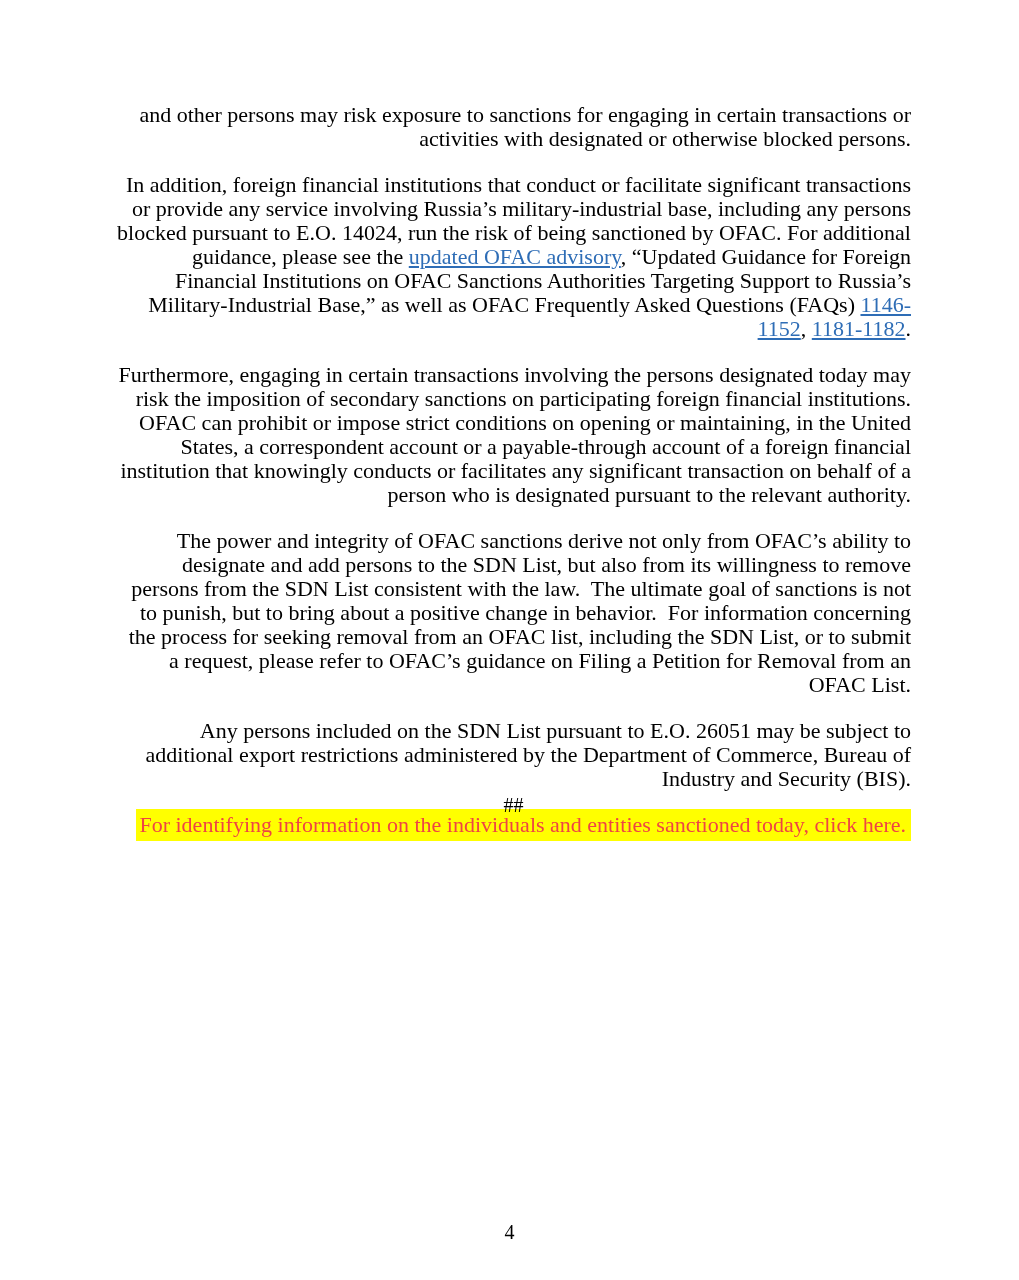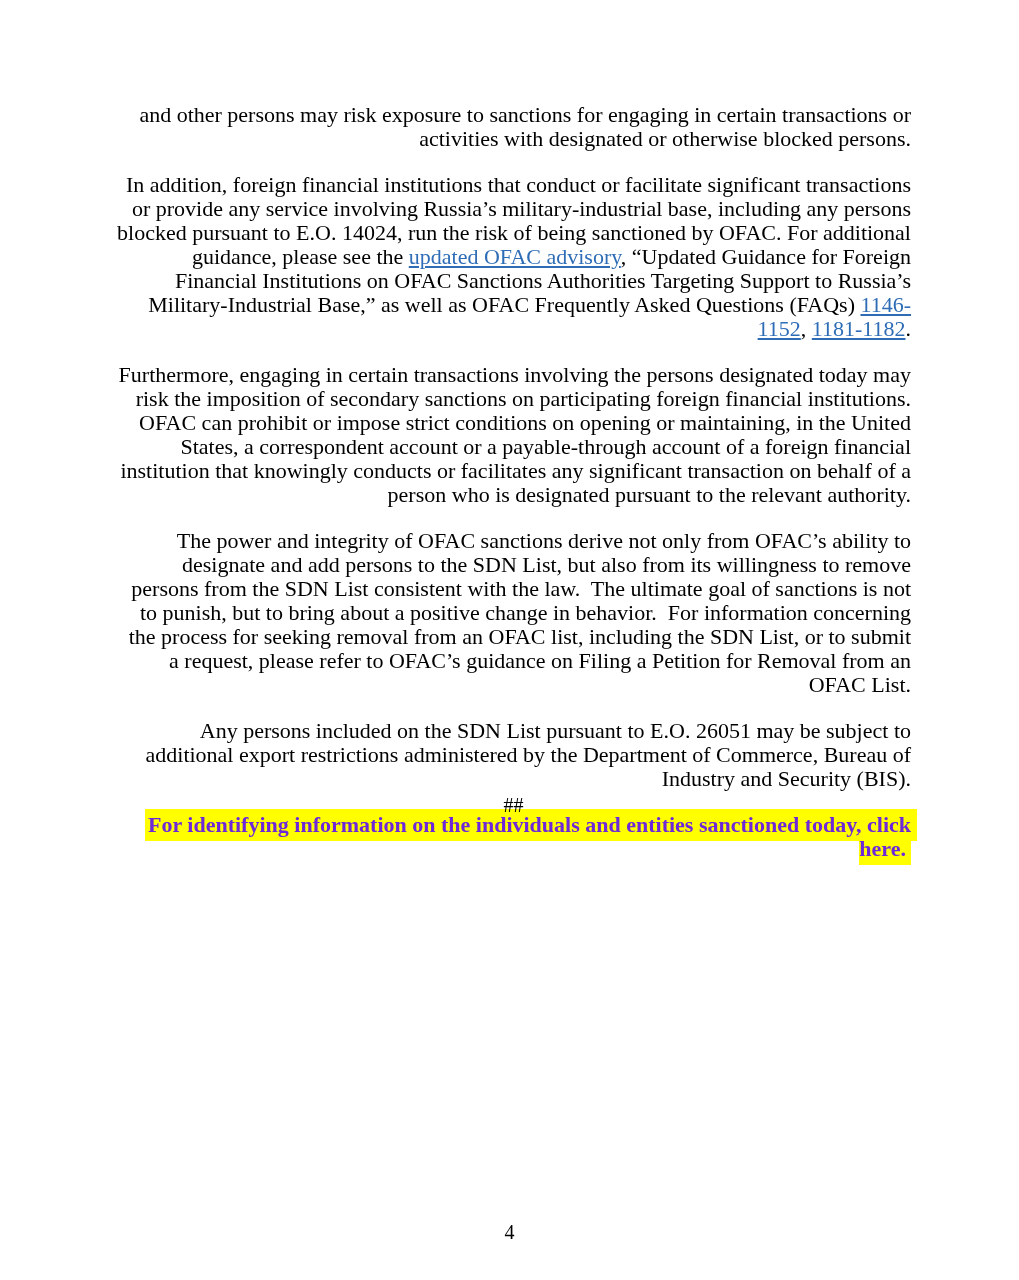--- a/index.html
+++ b/index.html
@@ -33,23 +33,22 @@
     margin: 0 0 22px 0;
     white-space: pre-wrap;
   }
   .doc-link {
     color: #2e6db6;
     text-decoration: underline;
     cursor: pointer;
   }
   .hl {
     background: #ffff00;
-    color: #6d28d9;
+    color: #ef4444;
     padding: 3px 5px 4px 3px;
-    font-weight: bold;
   }
   .end-marker {
     position: absolute;
     left: 116px;
     top: 794px;
     width: 795px;
     text-align: center;
     font-size: 20px;
     line-height: 23.4px;
   }

